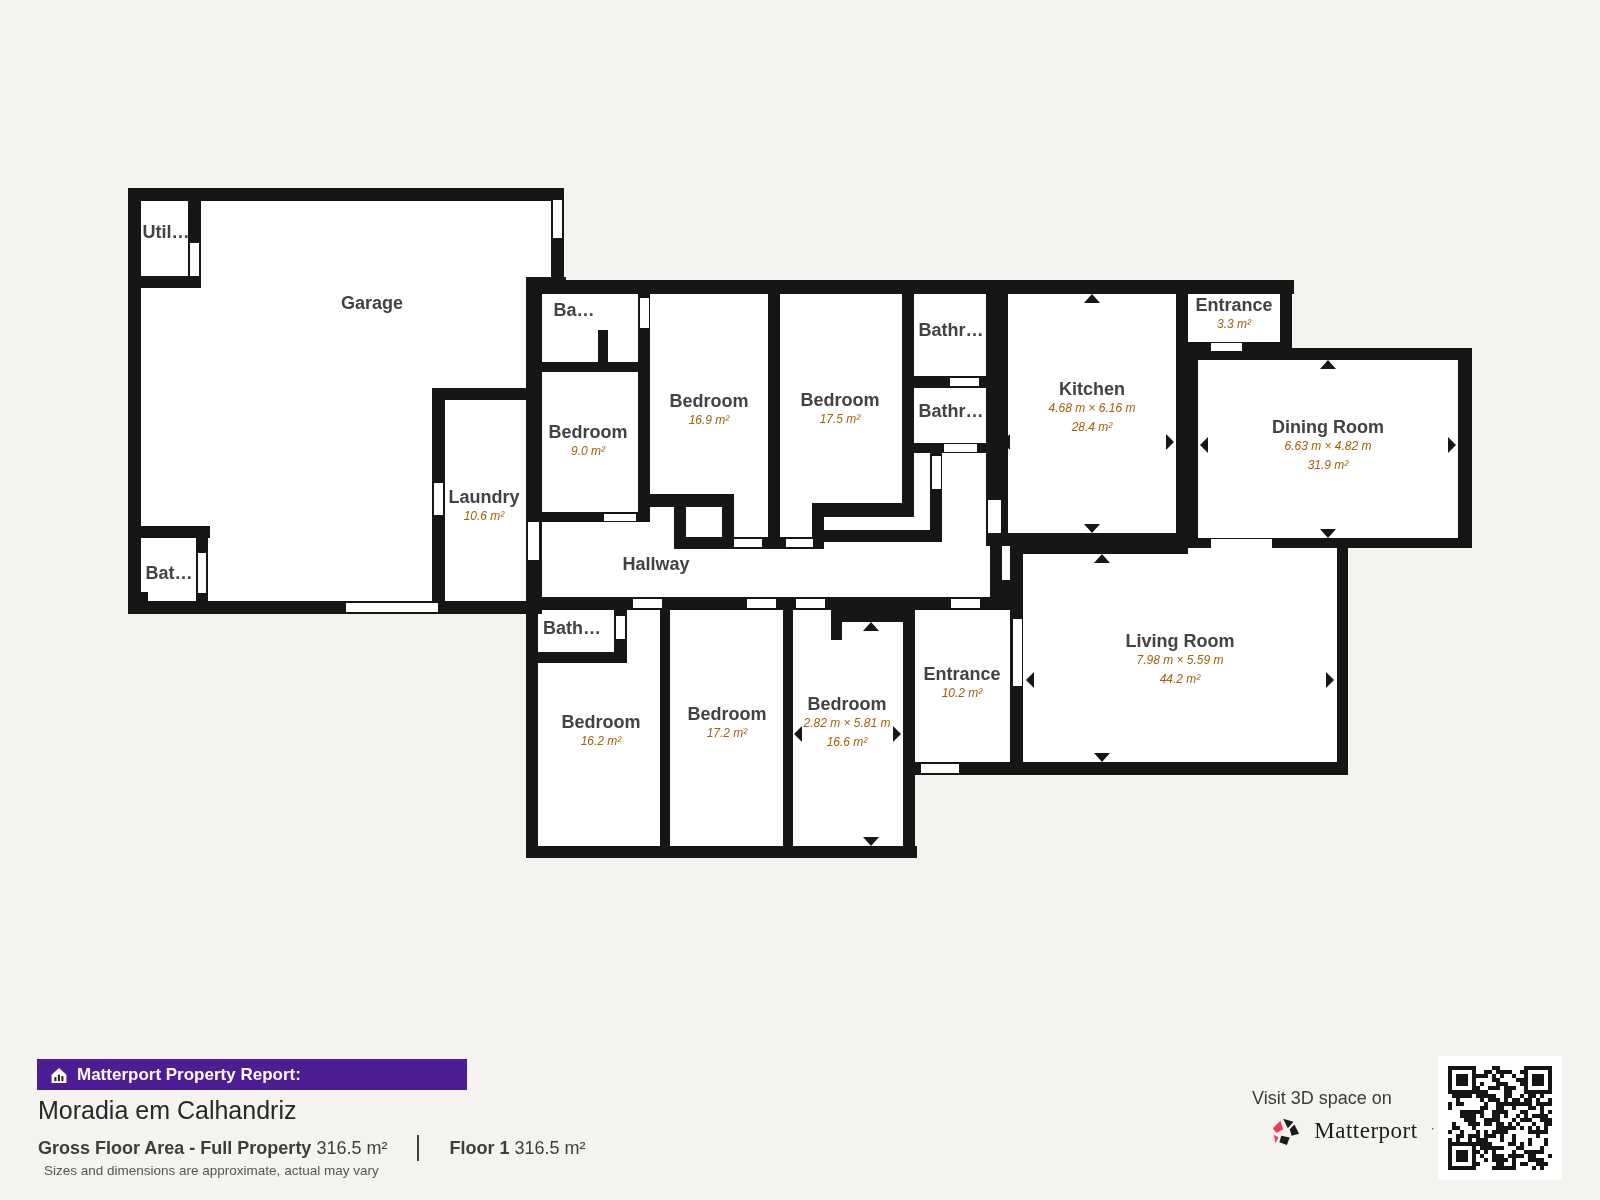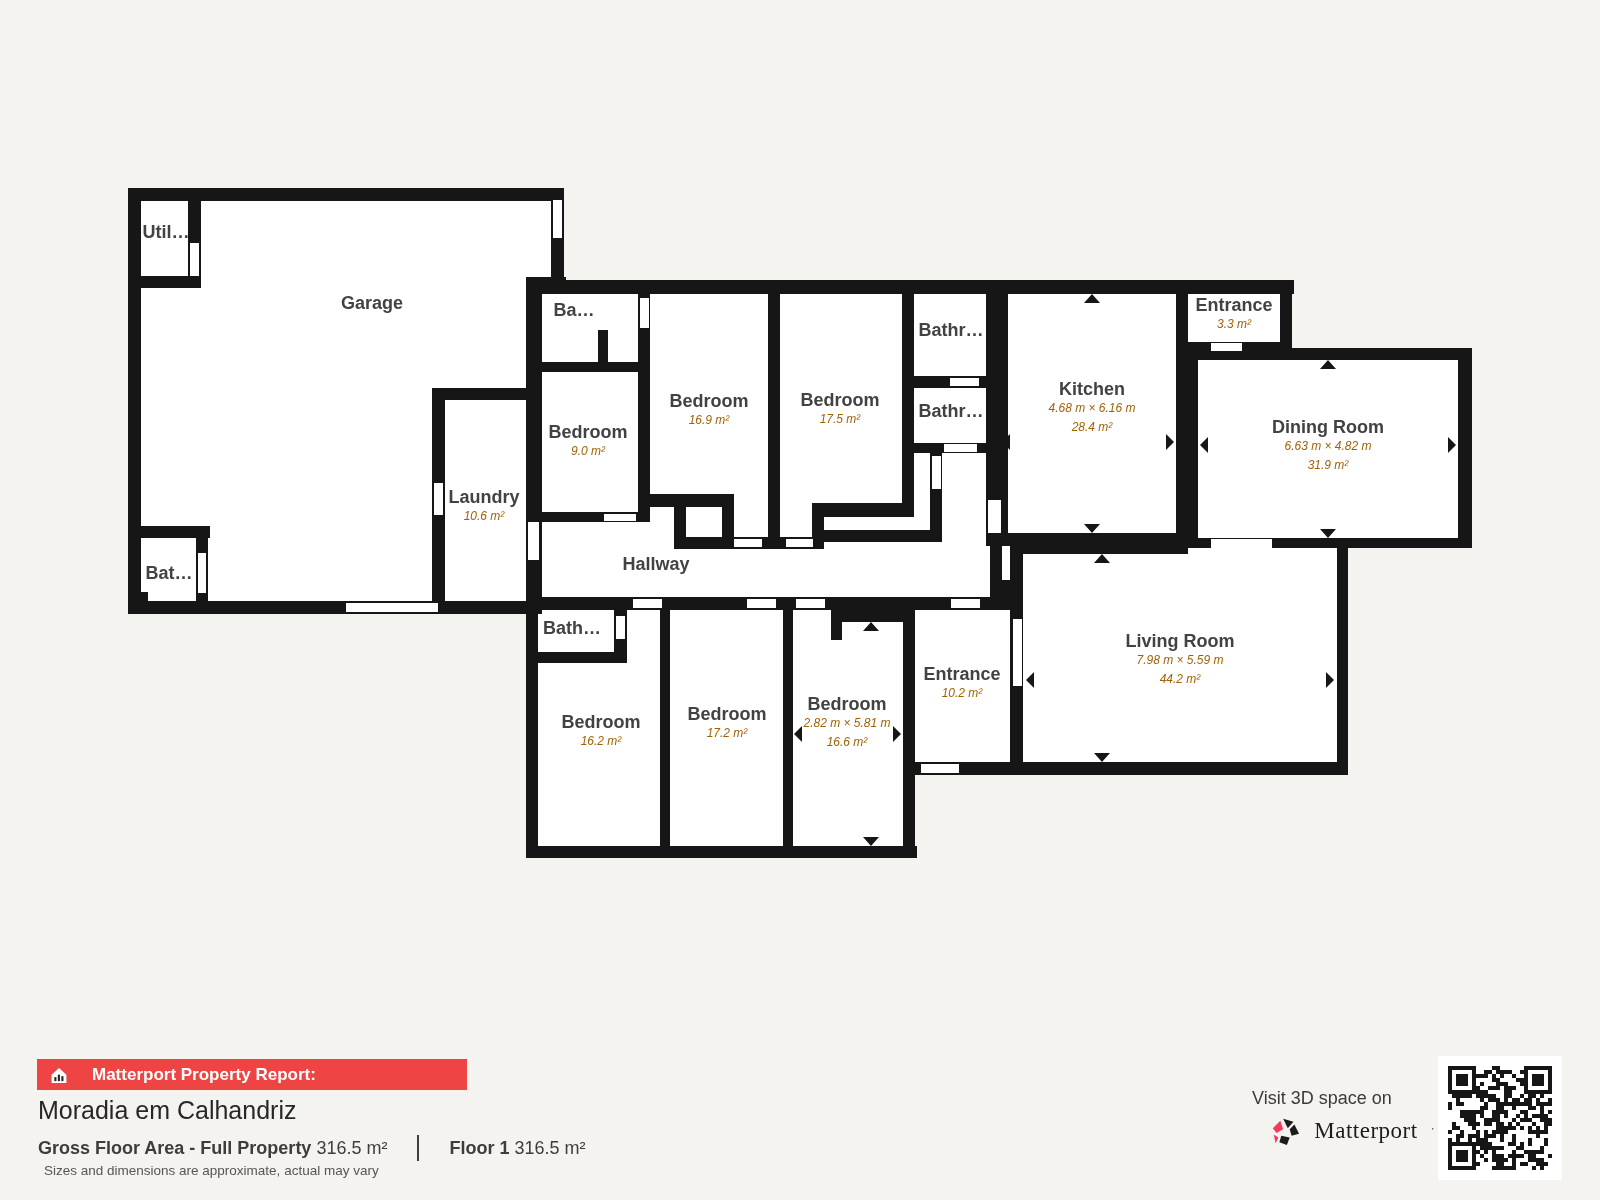--- a/index.html
+++ b/index.html
@@ -3,22 +3,22 @@
 <meta charset="utf-8">
 <style>
   html,body{margin:0;padding:0;background:#f4f3f0;}
   #stage{position:relative;width:1600px;height:1200px;background:#f4f3f0;
          font-family:"Liberation Sans",sans-serif;overflow:hidden;}
   #plan-svg{position:absolute;left:0;top:0;}
   .room-label{position:absolute;transform:translateX(-50%);text-align:center;white-space:nowrap;}
   .rn{font-size:18px;line-height:20px;font-weight:bold;color:#424242;}
   .rs{font-size:12px;line-height:19px;color:#a16207;font-style:italic;}
   
-  #report-bar{position:absolute;left:37px;top:1059px;width:430px;height:31px;background:#ef4444;
-              display:flex;align-items:center;gap:23px;padding-left:12px;box-sizing:border-box;}
+  #report-bar{position:absolute;left:37px;top:1059px;width:430px;height:31px;background:#4c1d95;
+              display:flex;align-items:center;gap:8px;padding-left:12px;box-sizing:border-box;}
   #report-bar .bar-text{color:#ffffff;font-size:17px;font-weight:bold;}
   #property-name{position:absolute;left:38px;top:1096px;font-size:25px;font-weight:normal;color:#272727;}
   #stats-line{position:absolute;left:38px;top:1135px;font-size:18px;color:#3d3d3d;
               display:flex;align-items:center;gap:30px;}
   #stats-line .b{font-weight:bold;}
   #stats-line .sep{width:2px;height:26px;background:#3d3d3d;}
   #disclaimer{position:absolute;left:44px;top:1163px;font-size:13.5px;color:#555555;}
   #visit-block{position:absolute;left:1252px;top:1088px;width:200px;text-align:left;}
   #visit-block .visit-text{font-size:18px;color:#3a3a3a;}
   #brand-row{margin-top:7px;display:flex;align-items:center;justify-content:center;gap:14px;}

